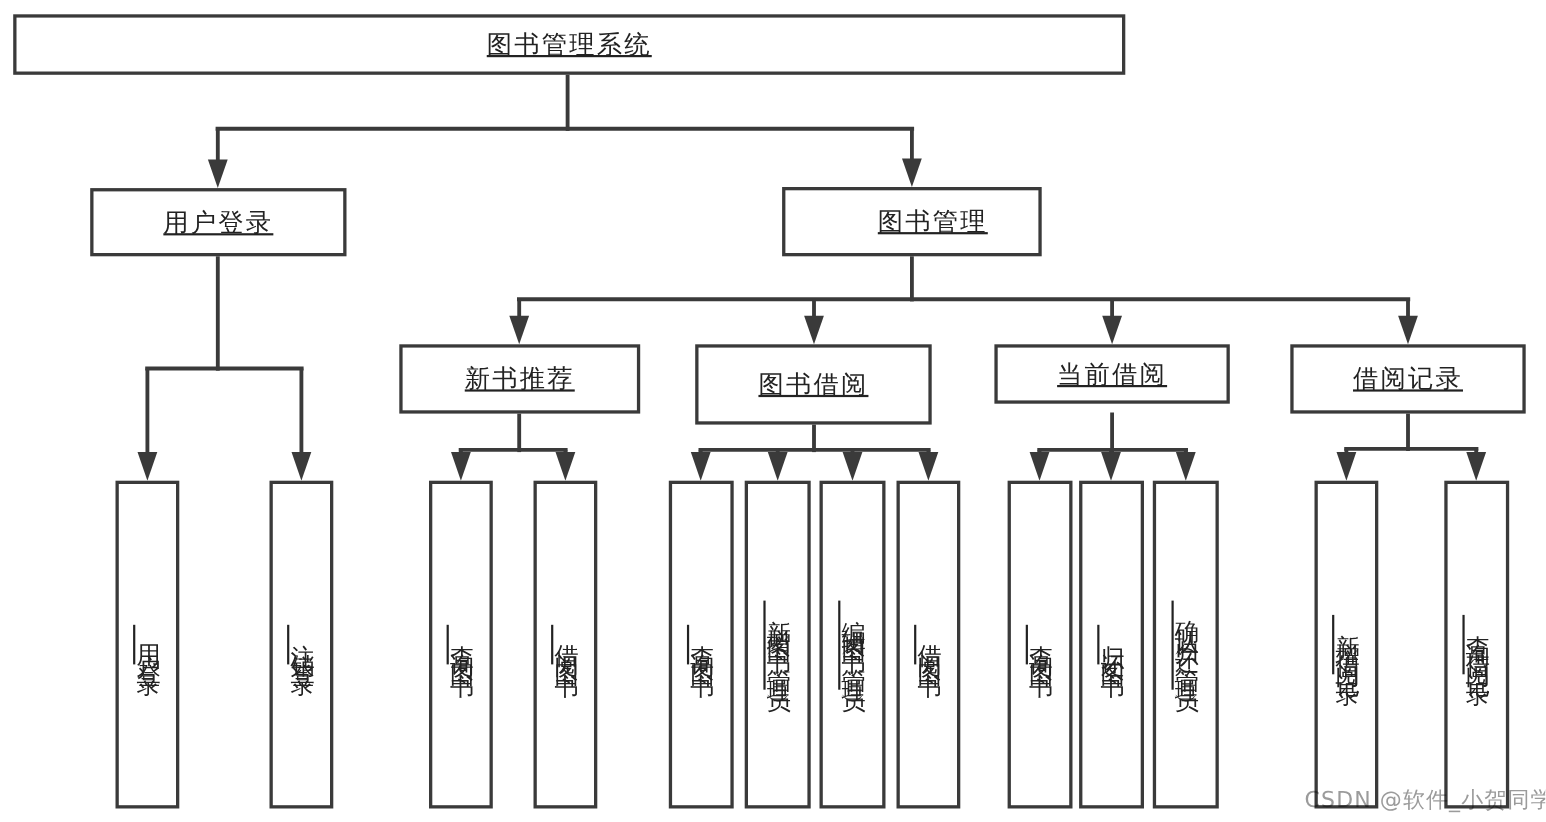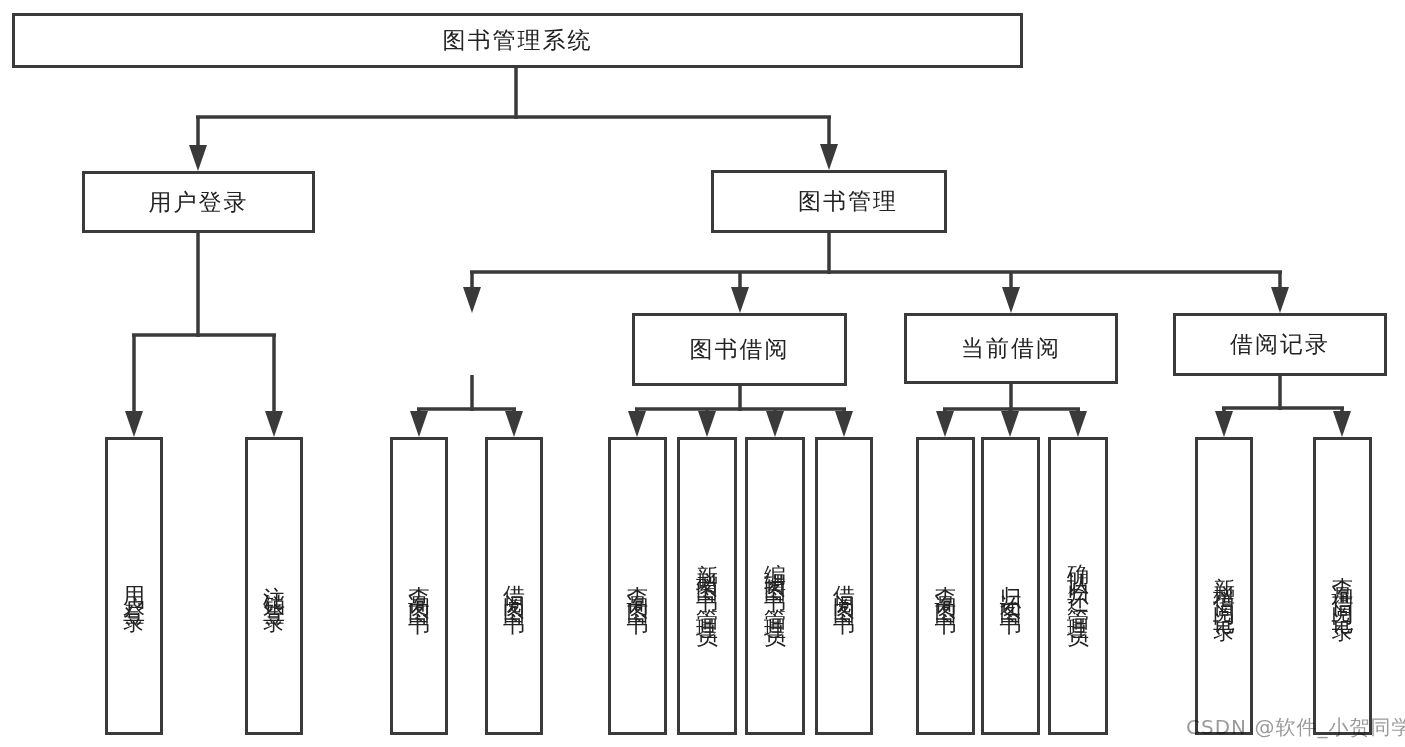--- a/index.html
+++ b/index.html
@@ -14,20 +14,21 @@
   .connectors line{stroke:var(--line,#3a3a3a);stroke-width:3.5;}
   .connectors polygon{fill:var(--line,#3a3a3a);}
   .node{
     position:absolute;
     box-sizing:border-box;
     border:3px solid var(--line,#3a3a3a);
     background:#fff;
     display:flex;align-items:center;justify-content:center;
     color:var(--text,#222222);
     text-align:center;
+    text-decoration:underline;
   }
   .node.h{font-size:23px;letter-spacing:2px;}
   .node.v{
     writing-mode:vertical-rl;
     text-orientation:mixed;
     font-size:22px;
     letter-spacing:9px;
     line-height:1;
   }
   .watermark{
@@ -105,22 +106,23 @@
     <line x1="1342" y1="408" x2="1342" y2="414"></line>
     <polygon points="1215,411 1233,411 1224,437"></polygon>
     <polygon points="1333,411 1351,411 1342,437"></polygon>
   </svg>
 
   <div class="node h" style="left:12px;top:13px;width:1011px;height:55px;">图书管理系统</div>
 
   <div class="node h" style="left:82px;top:171px;width:233px;height:62px;">用户登录</div>
   <div class="node h" style="left:711px;top:170px;width:236px;height:63px;padding-left:38px;">图书管理</div>
 
+  <div class="node h" style="left:363px;top:313px;width:219px;height:63px;">新书推荐</div>
   <div class="node h" style="left:632px;top:313px;width:215px;height:73px;">图书借阅</div>
-  <div class="node h" style="left:904px;top:313px;width:214px;height:71px;">当前借阅</div>
+  <div class="node h" style="left:904px;top:313px;width:214px;height:54px;">当前借阅</div>
   <div class="node h" style="left:1173px;top:313px;width:214px;height:63px;">借阅记录</div>
 
   <div class="node v" style="left:105px;top:437px;width:58px;height:298px;">用户登录</div>
   <div class="node v" style="left:245px;top:437px;width:58px;height:298px;">注销登录</div>
 
   <div class="node v" style="left:390px;top:437px;width:58px;height:298px;">查询图书</div>
   <div class="node v" style="left:485px;top:437px;width:58px;height:298px;">借阅图书</div>
 
   <div class="node v" style="left:608px;top:437px;width:59px;height:298px;">查询图书</div>
   <div class="node v" style="left:677px;top:437px;width:60px;height:298px;">新增图书（管理员）</div>

